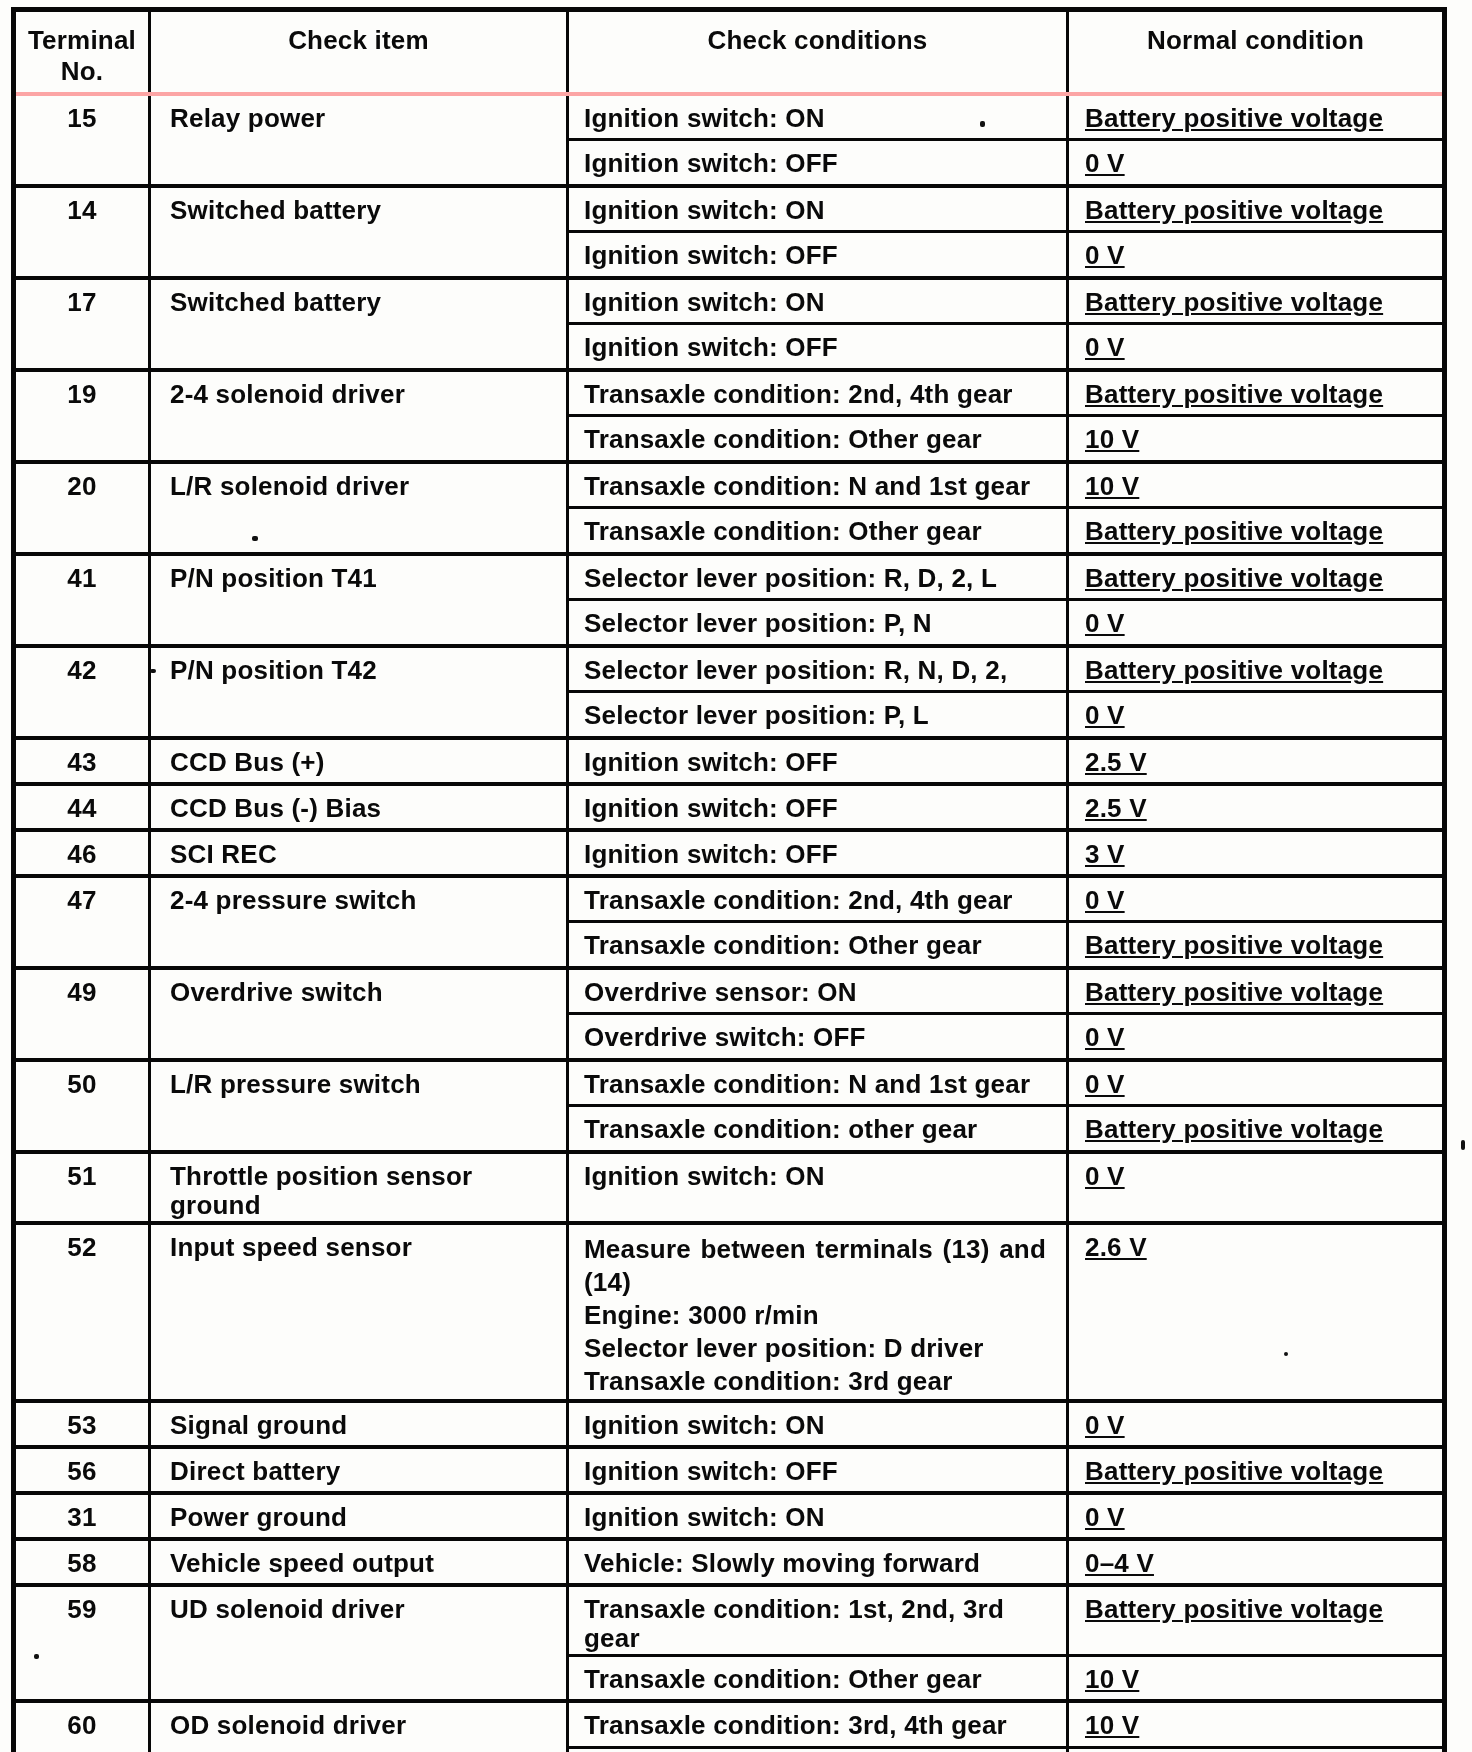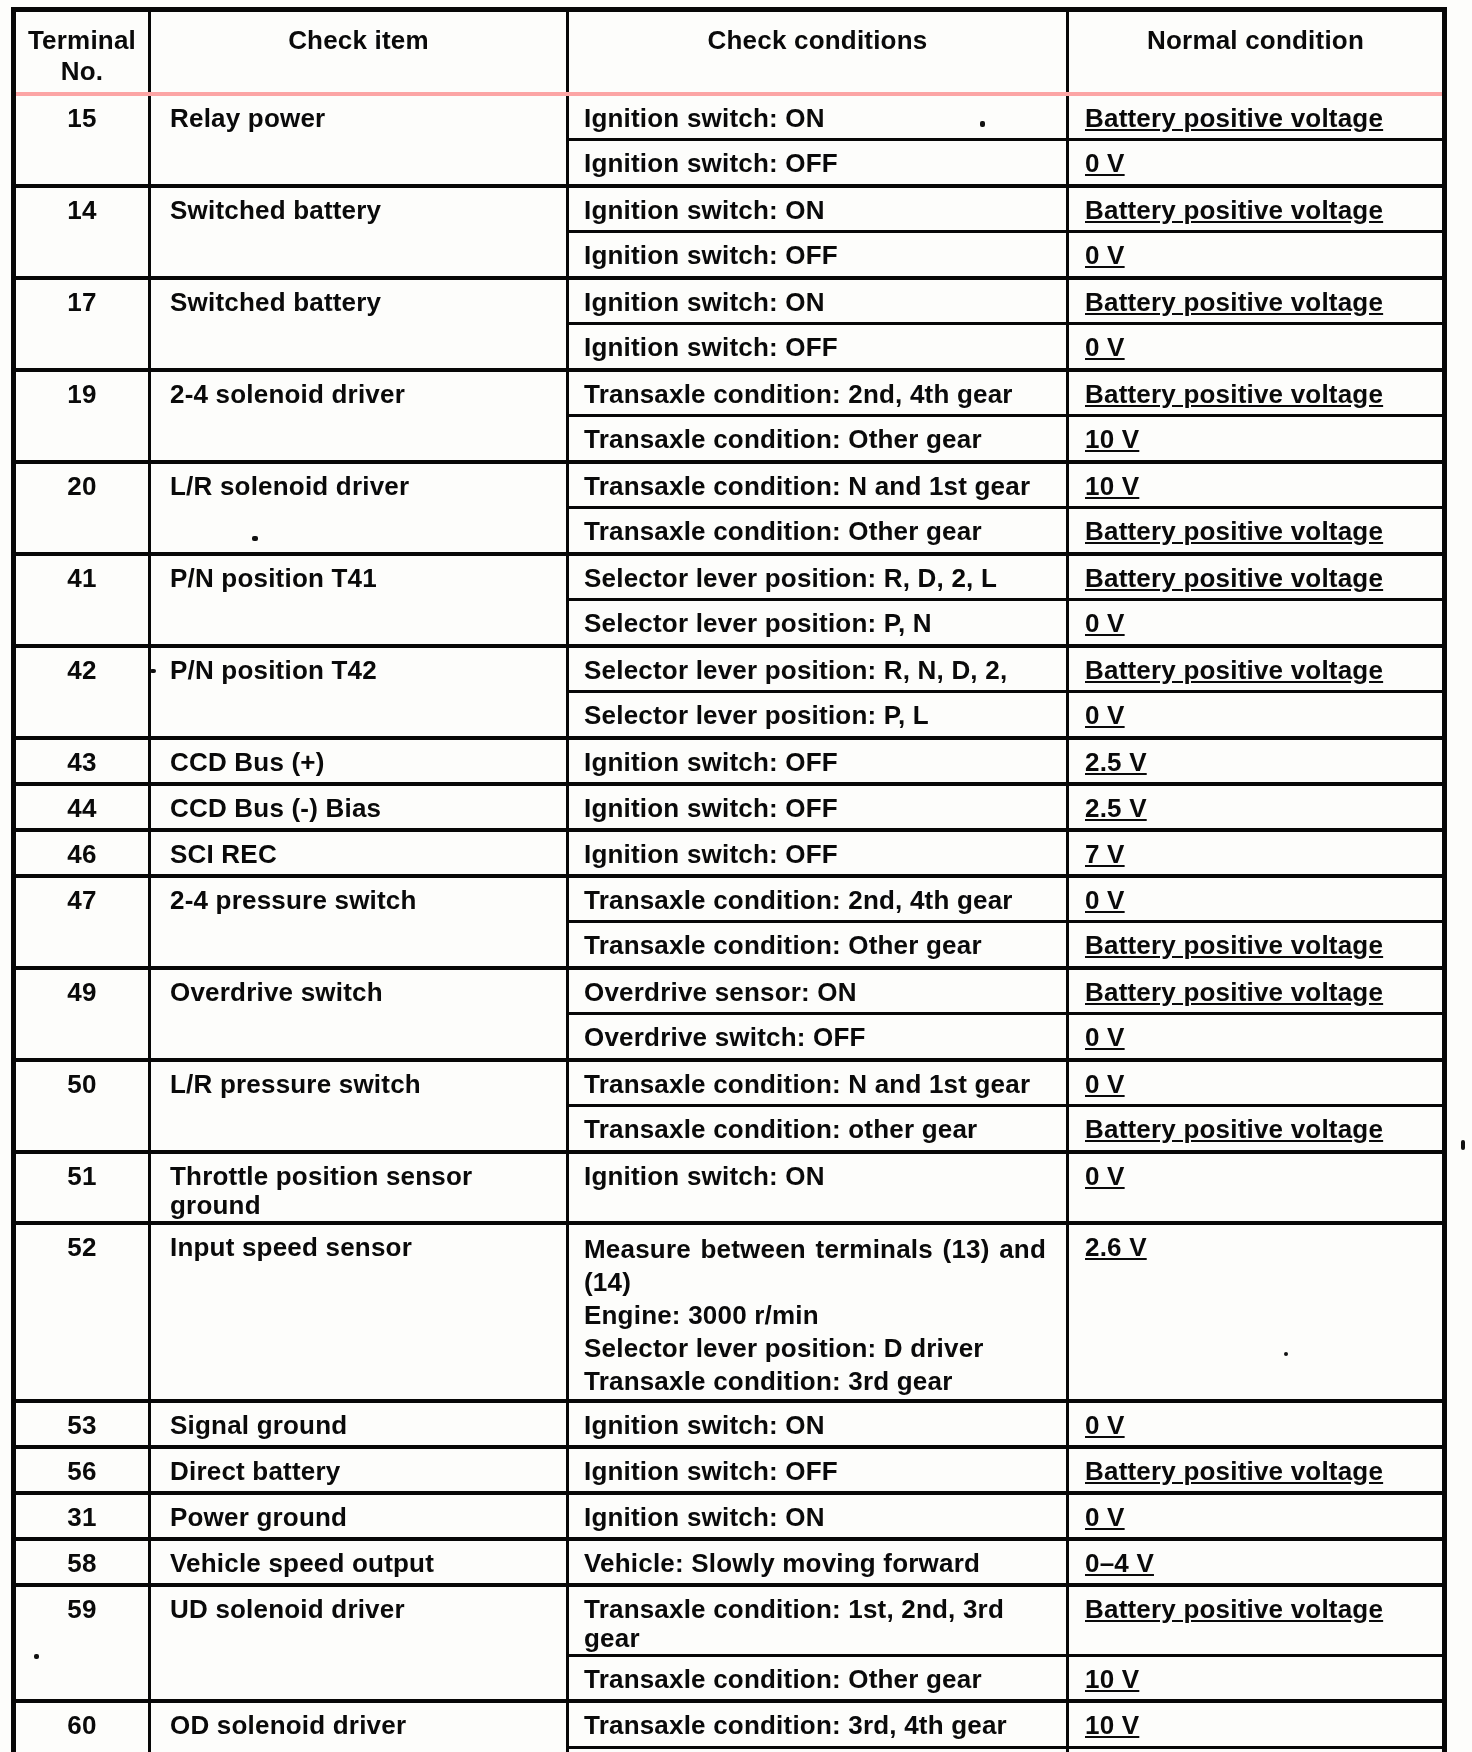--- a/index.html
+++ b/index.html
@@ -172,21 +172,21 @@
         <tr class="group-start">
           <td class="col-no" rowspan="1">44</td>
           <td class="col-item" rowspan="1">CCD Bus (-) Bias</td>
           <td class="col-check">Ignition switch: OFF</td>
           <td class="col-normal">2.5 V</td>
         </tr>
         <tr class="group-start">
           <td class="col-no" rowspan="1">46</td>
           <td class="col-item" rowspan="1">SCI REC</td>
           <td class="col-check">Ignition switch: OFF</td>
-          <td class="col-normal">7 V</td>
+          <td class="col-normal">3 V</td>
         </tr>
         <tr class="group-start">
           <td class="col-no" rowspan="2">47</td>
           <td class="col-item" rowspan="2">2-4 pressure switch</td>
           <td class="col-check">Transaxle condition: 2nd, 4th gear</td>
           <td class="col-normal">0 V</td>
         </tr>
         <tr class="sub-row">
           <td class="col-check">Transaxle condition: Other gear</td>
           <td class="col-normal">Battery positive voltage</td>

